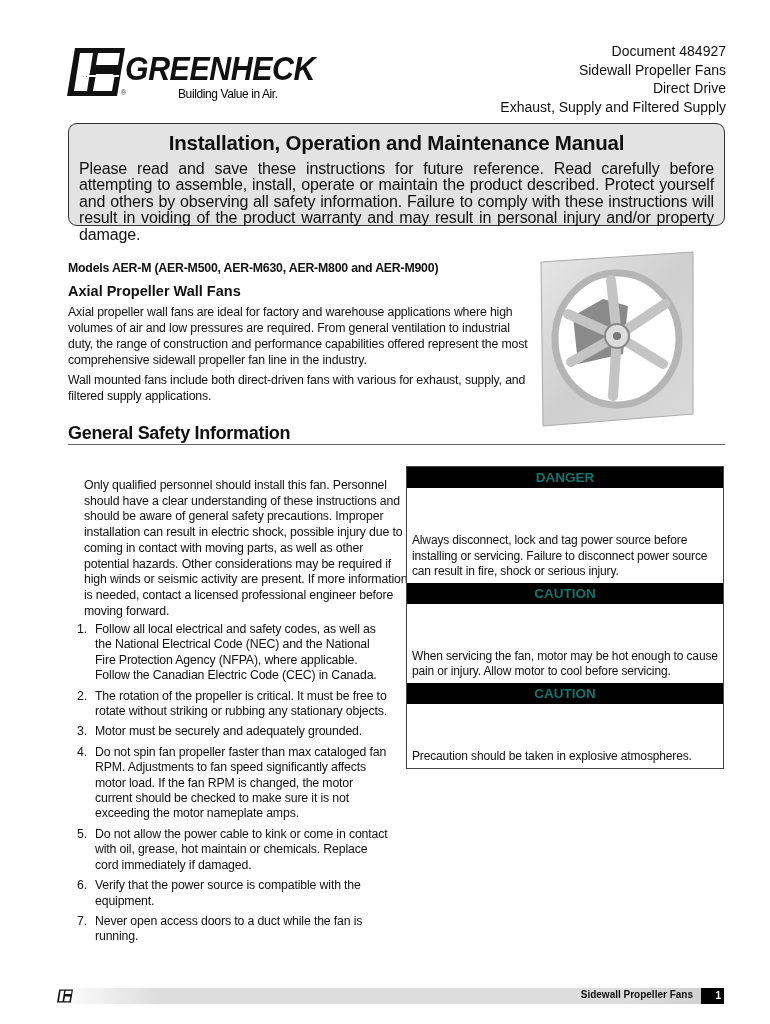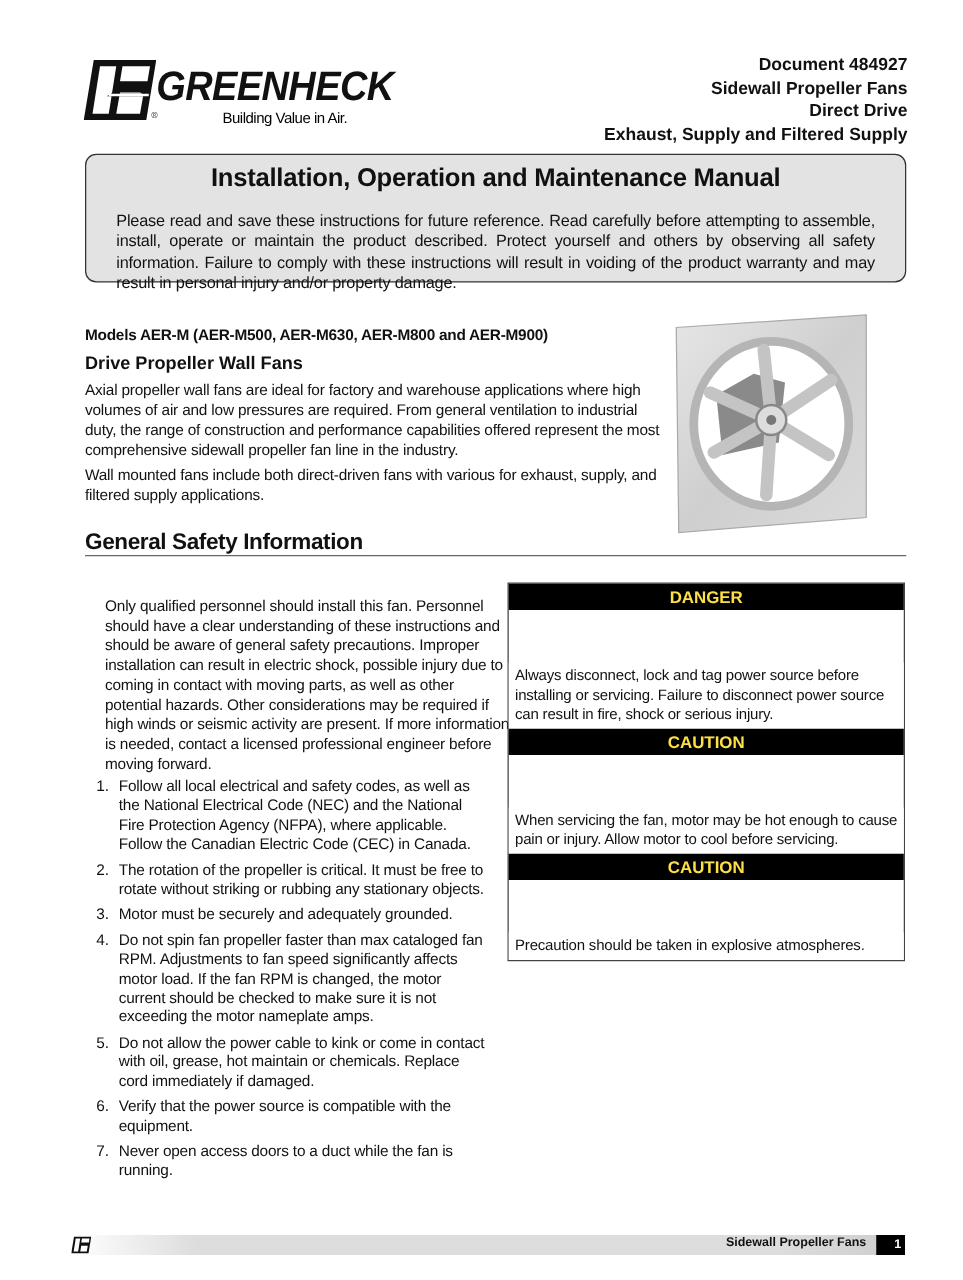--- a/index.html
+++ b/index.html
@@ -6,45 +6,45 @@
   body { width: 770px; height: 1024px; position: relative; overflow: hidden; color: #111;
          font-family: "Liberation Sans", sans-serif; }
 
   .logo { position: absolute; left: 67px; top: 46px; width: 260px; height: 62px; }
   .logo-mark { position: absolute; left: 0; top: 2px; width: 58px; height: 48px; }
   .logo-word { position: absolute; left: 58px; top: 4px; font-size: 33px; font-weight: bold; font-style: italic;
                letter-spacing: -0.5px; transform: scaleX(0.92); transform-origin: left; color: #111; }
   .logo-reg { position: absolute; left: 54px; top: 43px; font-size: 7px; color: #333; }
   .logo-tag { position: absolute; left: 111px; top: 41px; font-size: 12px; letter-spacing: -0.4px; color: #000000; }
 
-  .doc-meta { position: absolute; right: 44px; top: 42px; text-align: right; font-weight: bold; font-size: 14px; line-height: 18.5px; }
+  .doc-meta { position: absolute; right: 44px; top: 42px; text-align: right; font-weight: normal; font-size: 14px; line-height: 18.5px; }
 
   .title-box { position: absolute; left: 68px; top: 123px; width: 657px; height: 103px; border: 1.5px solid #333;
                border-radius: 9px; background: #e3e3e3; box-sizing: border-box; padding: 7px 10px 0 10px; }
   .title-box h1 { margin: 0 0 6px 0; text-align: center; font-size: 20.5px; font-weight: bold; letter-spacing: -0.2px; }
-  .title-box p { margin: 14px; font-size: 13px; line-height: 16.4px; letter-spacing: -0.15px; text-align: justify; }
+  .title-box p { margin: 0; font-size: 16px; line-height: 16.4px; letter-spacing: -0.15px; text-align: justify; }
 
   .models { position: absolute; left: 68px; top: 261px; font-size: 12.3px; font-weight: bold; letter-spacing: -0.2px; text-align: center; }
   .sub-h { position: absolute; left: 68px; top: 283px; font-size: 14.5px; font-weight: bold; }
   .intro { position: absolute; left: 68px; top: 304px; width: 460px; font-size: 12.3px; line-height: 16px; letter-spacing: -0.15px; }
   .intro p { margin: 0 0 4px 0; }
 
   .fan { position: absolute; left: 533px; top: 244px; width: 180px; height: 185px; }
 
   .gsi { position: absolute; left: 68px; top: 423px; width: 657px; border-bottom: 1.5px solid #666; padding-bottom: 0;
          font-size: 18px; font-weight: bold; letter-spacing: -0.3px; }
 
   .safety-intro { position: absolute; left: 68px; top: 462px; width: 325px; font-size: 12.3px; line-height: 15.7px; letter-spacing: -0.15px; margin: 16px; }
   .rules { position: absolute; left: 68px; top: 622px; width: 325px; margin: 0; padding: 0; list-style: none; font-size: 12.3px; line-height: 15.4px; letter-spacing: -0.15px; }
   .rules li { display: flex; margin-bottom: 5px; }
   .rules .num { width: 27px; flex: none; text-align: right; padding-right: 8px; box-sizing: border-box; }
   .rules .txt { flex: 1; }
 
   .warn { position: absolute; left: 406px; top: 466px; width: 318px; border: 1px solid #444; box-sizing: border-box; }
-  .warn .hd { background: #000; color: #fde047; text-align: center; font-weight: bold; font-size: 13.5px; height: 21px; line-height: 21px; }
+  .warn .hd { background: #000; color: #0f766e; text-align: center; font-weight: bold; font-size: 13.5px; height: 21px; line-height: 21px; }
   .warn .bd { padding: 3px 4px 3px 5px; font-size: 12px; line-height: 15.6px; letter-spacing: -0.15px; background: #fff; margin-top: 42px; }
 
   .footer { position: absolute; left: 57px; top: 988px; width: 667px; height: 16px; background: linear-gradient(90deg, #fff 0%, #ddd 15%, #ddd 85%, #ccc 100%); }
   .footer-mark { position: absolute; left: 0; top: 0; width: 16px; height: 16px; }
   .footer-title { position: absolute; right: 31px; top: 1px; font-size: 10px; font-weight: bold; }
   .footer-page { position: absolute; right: 0; top: 0; width: 23px; height: 16px; background: #000; color: #fff; font-size: 10px; font-weight: bold; text-align: right; line-height: 16px; padding-right: 3px; box-sizing: border-box; }
 </style>
 </head>
 <body>
 
@@ -68,21 +68,21 @@
   <div>Direct Drive</div>
   <div>Exhaust, Supply and Filtered Supply</div>
 </div>
 
 <div class="title-box">
   <h1>Installation, Operation and Maintenance Manual</h1>
   <p>Please read and save these instructions for future reference. Read carefully before attempting to assemble, install, operate or maintain the product described. Protect yourself and others by observing all safety information. Failure to comply with these instructions will result in voiding of the product warranty and may result in personal injury and/or property damage.</p>
 </div>
 
 <div class="models">Models AER-M (AER-M500, AER-M630, AER-M800 and AER-M900)</div>
-<div class="sub-h">Drive Propeller Wall Fans</div>
+<div class="sub-h">Axial Propeller Wall Fans</div>
 <div class="intro">
   <p>Axial propeller wall fans are ideal for factory and warehouse applications where high volumes of air and low pressures are required. From general ventilation to industrial duty, the range of construction and performance capabilities offered represent the most comprehensive sidewall propeller fan line in the industry.</p>
   <p>Wall mounted fans include both direct-driven fans with various for exhaust, supply, and filtered supply applications.</p>
 </div>
 
 <svg class="fan" viewBox="0 0 180 185">
   <defs>
     <linearGradient id="plate" x1="0" y1="0" x2="1" y2="1">
       <stop offset="0" stop-color="#e6e6e6"></stop>
       <stop offset="0.5" stop-color="#cfcfcf"></stop>

